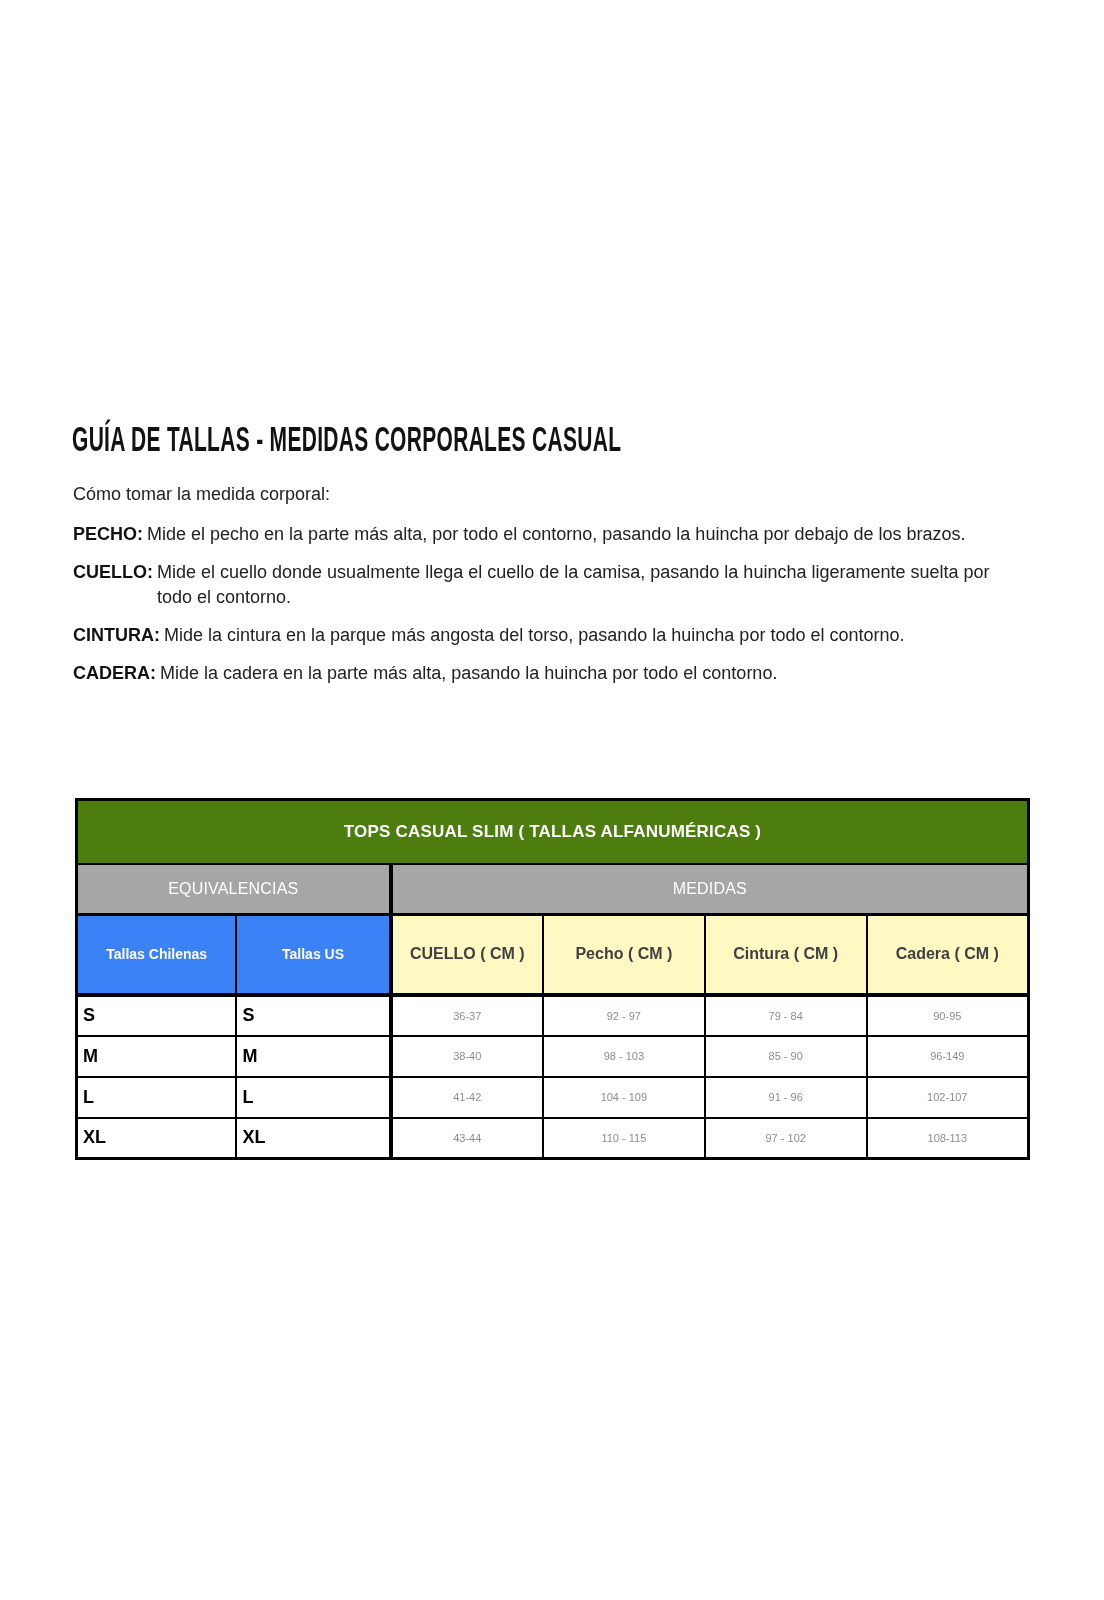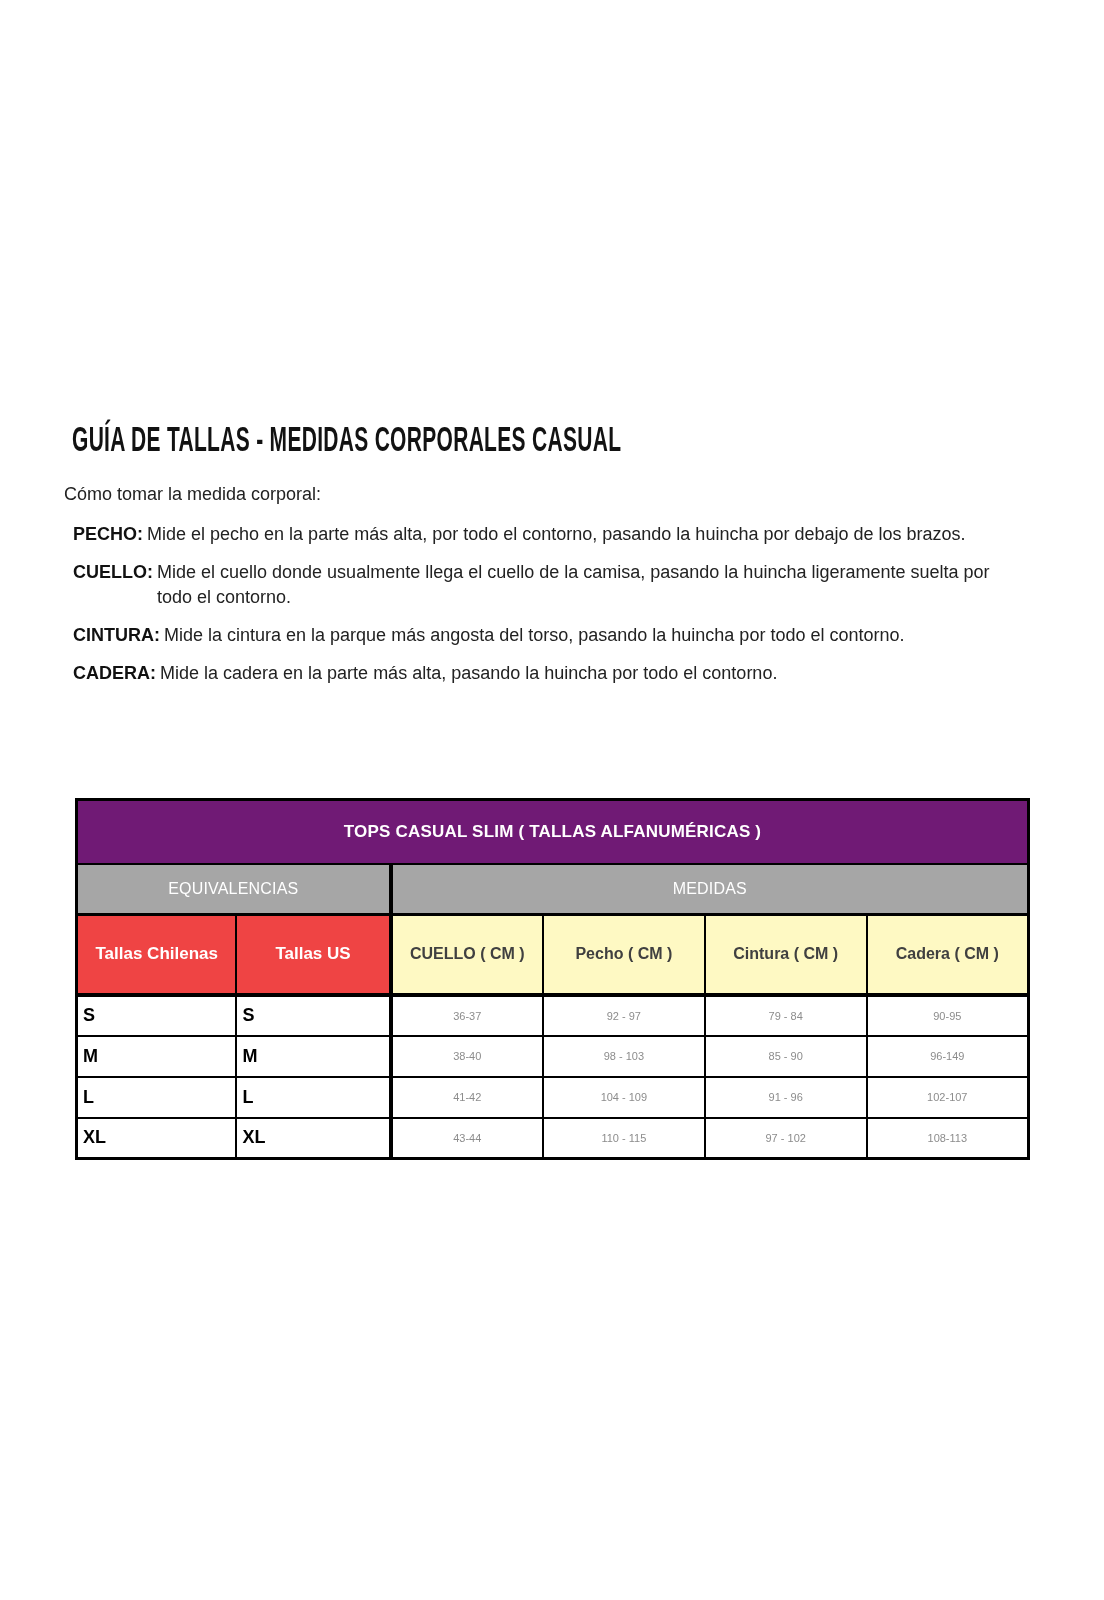--- a/index.html
+++ b/index.html
@@ -25,21 +25,21 @@
     letter-spacing: 0.5px;
     white-space: nowrap;
     transform: scaleX(0.60);
     transform-origin: left center;
     line-height: 1;
   }
 
   
   .intro {
     position: absolute;
-    left: 64px;
+    left: 73px;
     top: 484px;
     font-size: 18px;
     color: #222222;
   }
 
   
   .instructions {
     position: absolute;
     left: 73px;
     top: 522px;
@@ -71,21 +71,21 @@
     table-layout: fixed;
     border: 3px solid #000000;
   }
   .size-table td {
     vertical-align: middle;
     overflow: hidden;
   }
 
   tr.r-title { height: 64px; }
   tr.r-title td {
-    background: #701a75;
+    background: #4d7c0f;
     color: #ffffff;
     font-weight: 700;
     font-size: 17px;
     text-align: center;
     letter-spacing: 0.2px;
   }
 
   tr.r-group { height: 51px; }
   tr.r-group td {
     background: #a6a6a6;
@@ -101,23 +101,23 @@
 
   tr.r-head { height: 80px; }
   tr.r-head td {
     border: 2px solid #000000;
     border-bottom: 4px solid #000000;
     font-weight: 700;
     font-size: 16px;
     text-align: center;
   }
   tr.r-head td.navy {
-    background: #ef4444;
+    background: #3b82f6;
     color: #ffffff;
-    font-size: 17px;
+    font-size: 14px;
   }
   tr.r-head td.lightc {
     background: #fef9c3;
     color: #404040;
   }
 
   tr.r-data { height: 41px; }
   tr.r-data td {
     background: #ffffff;
     border: 2px solid #000000;

